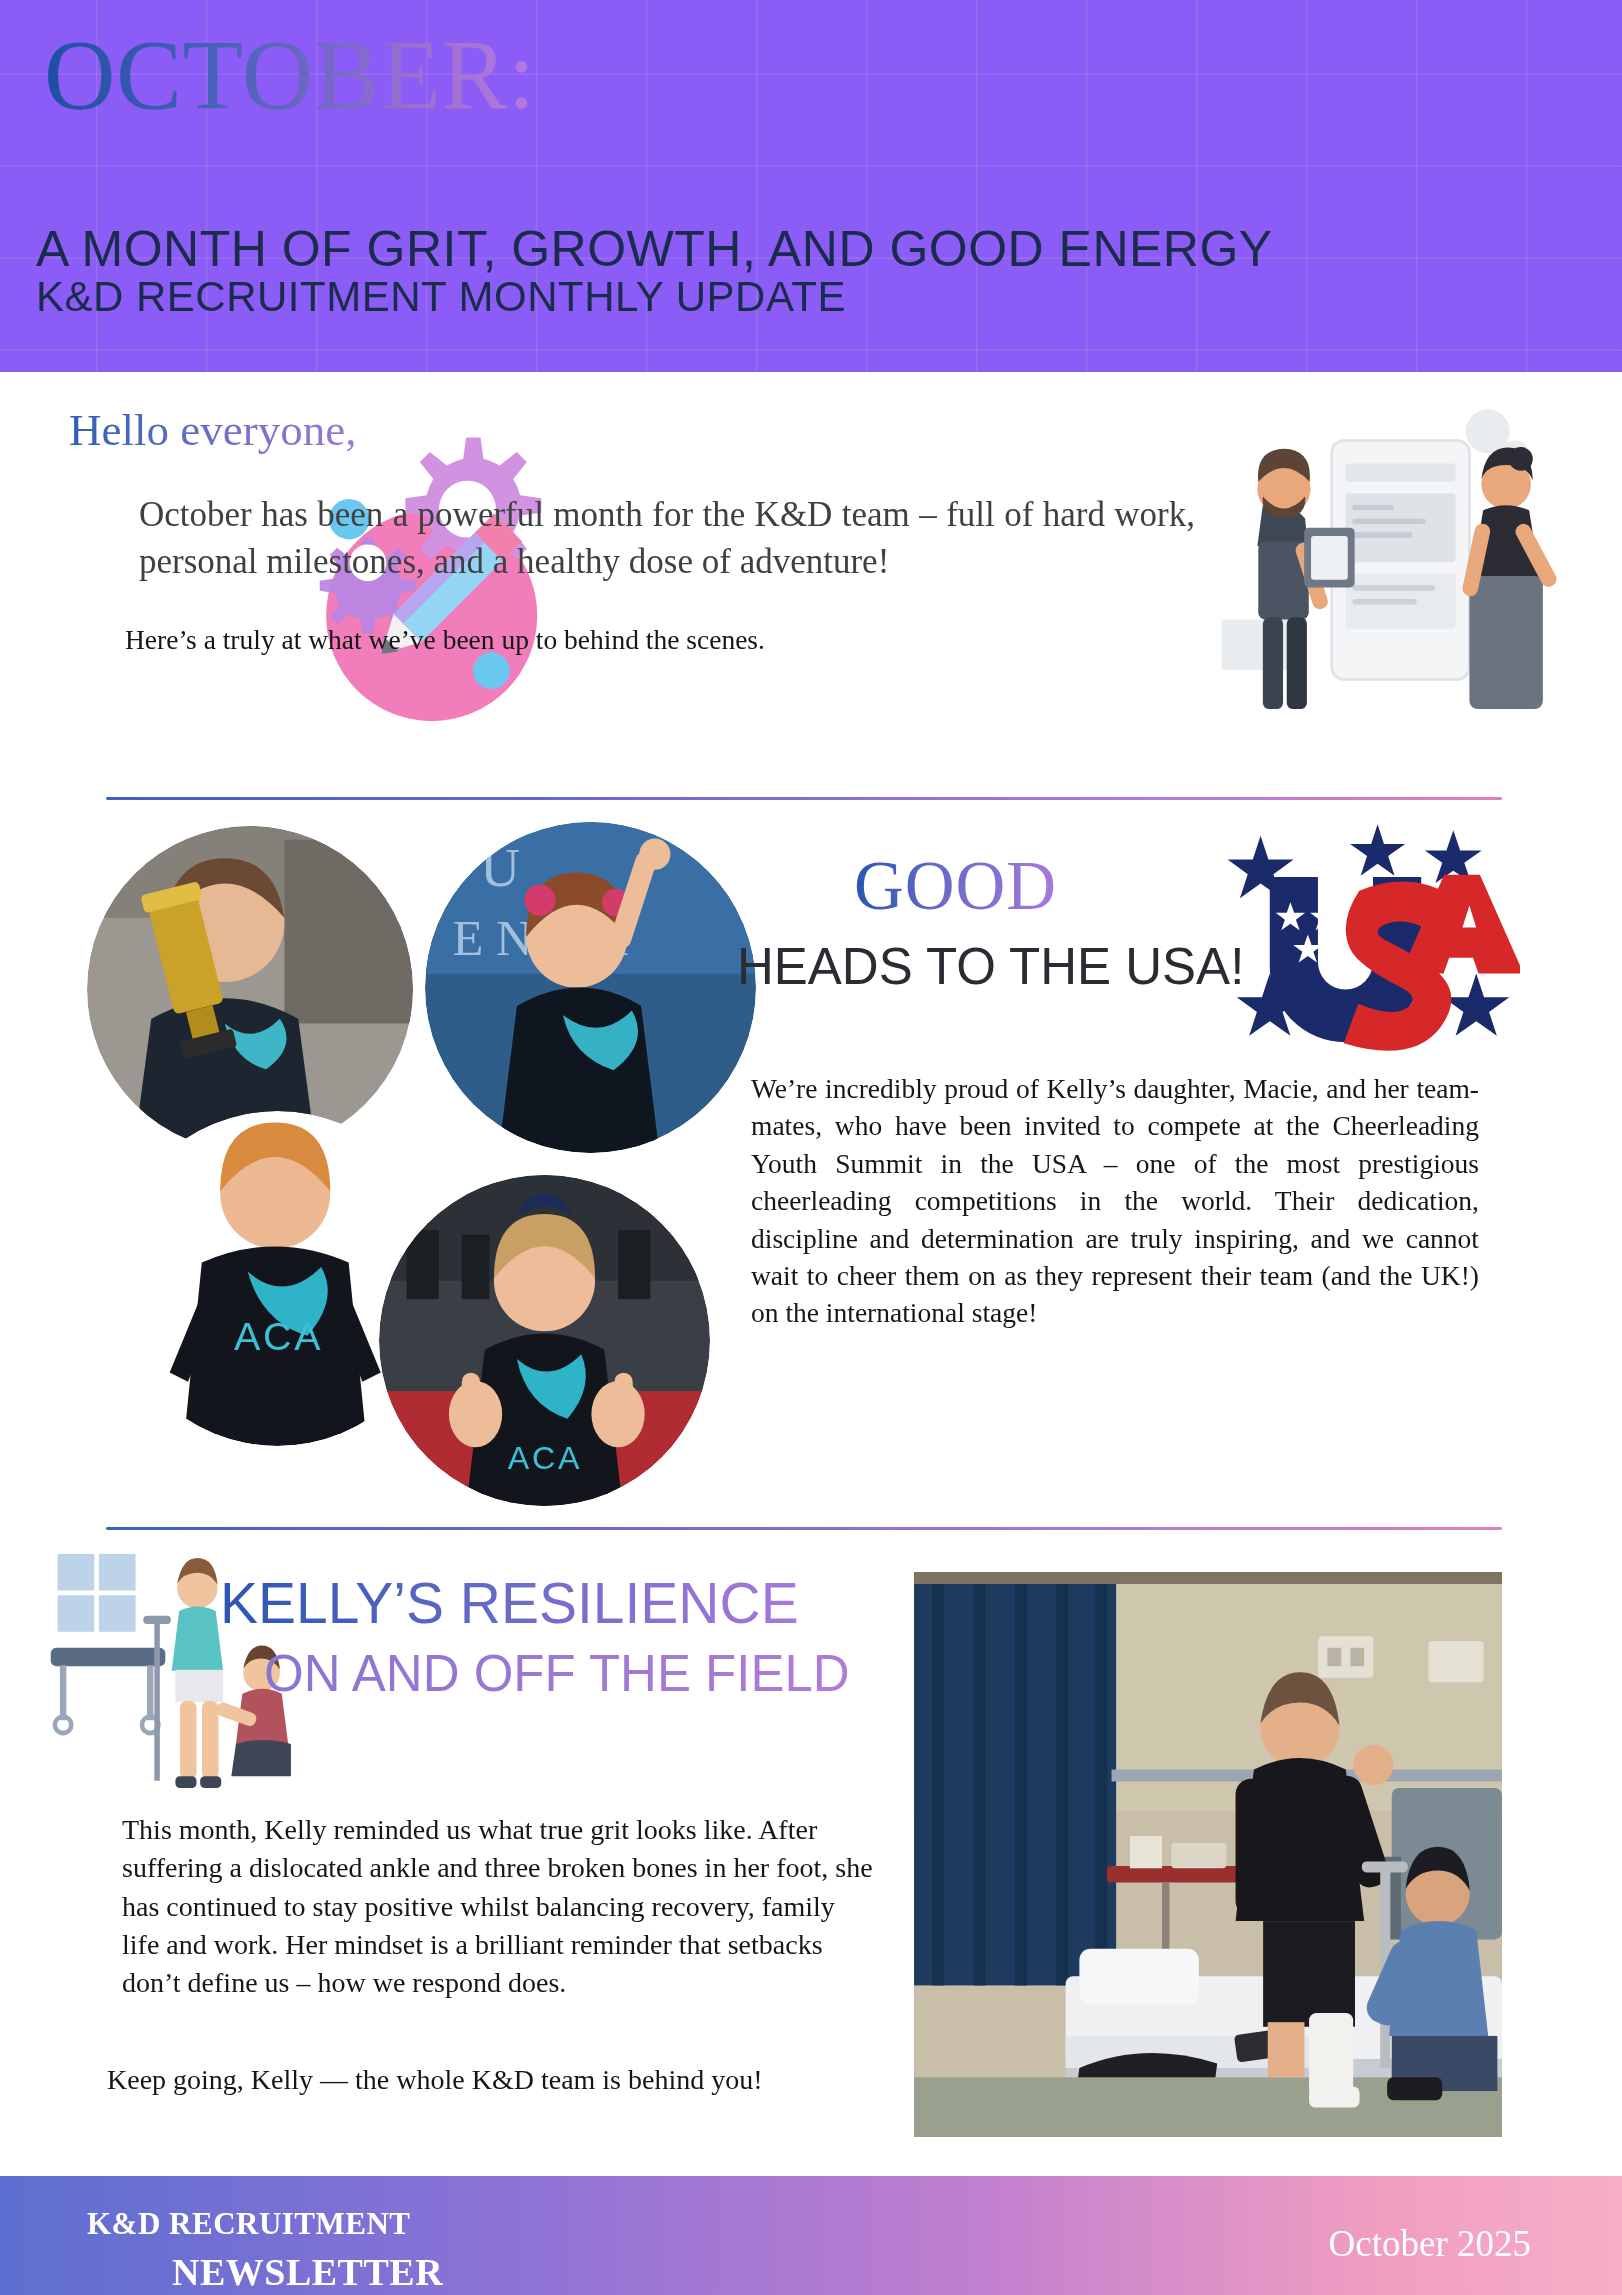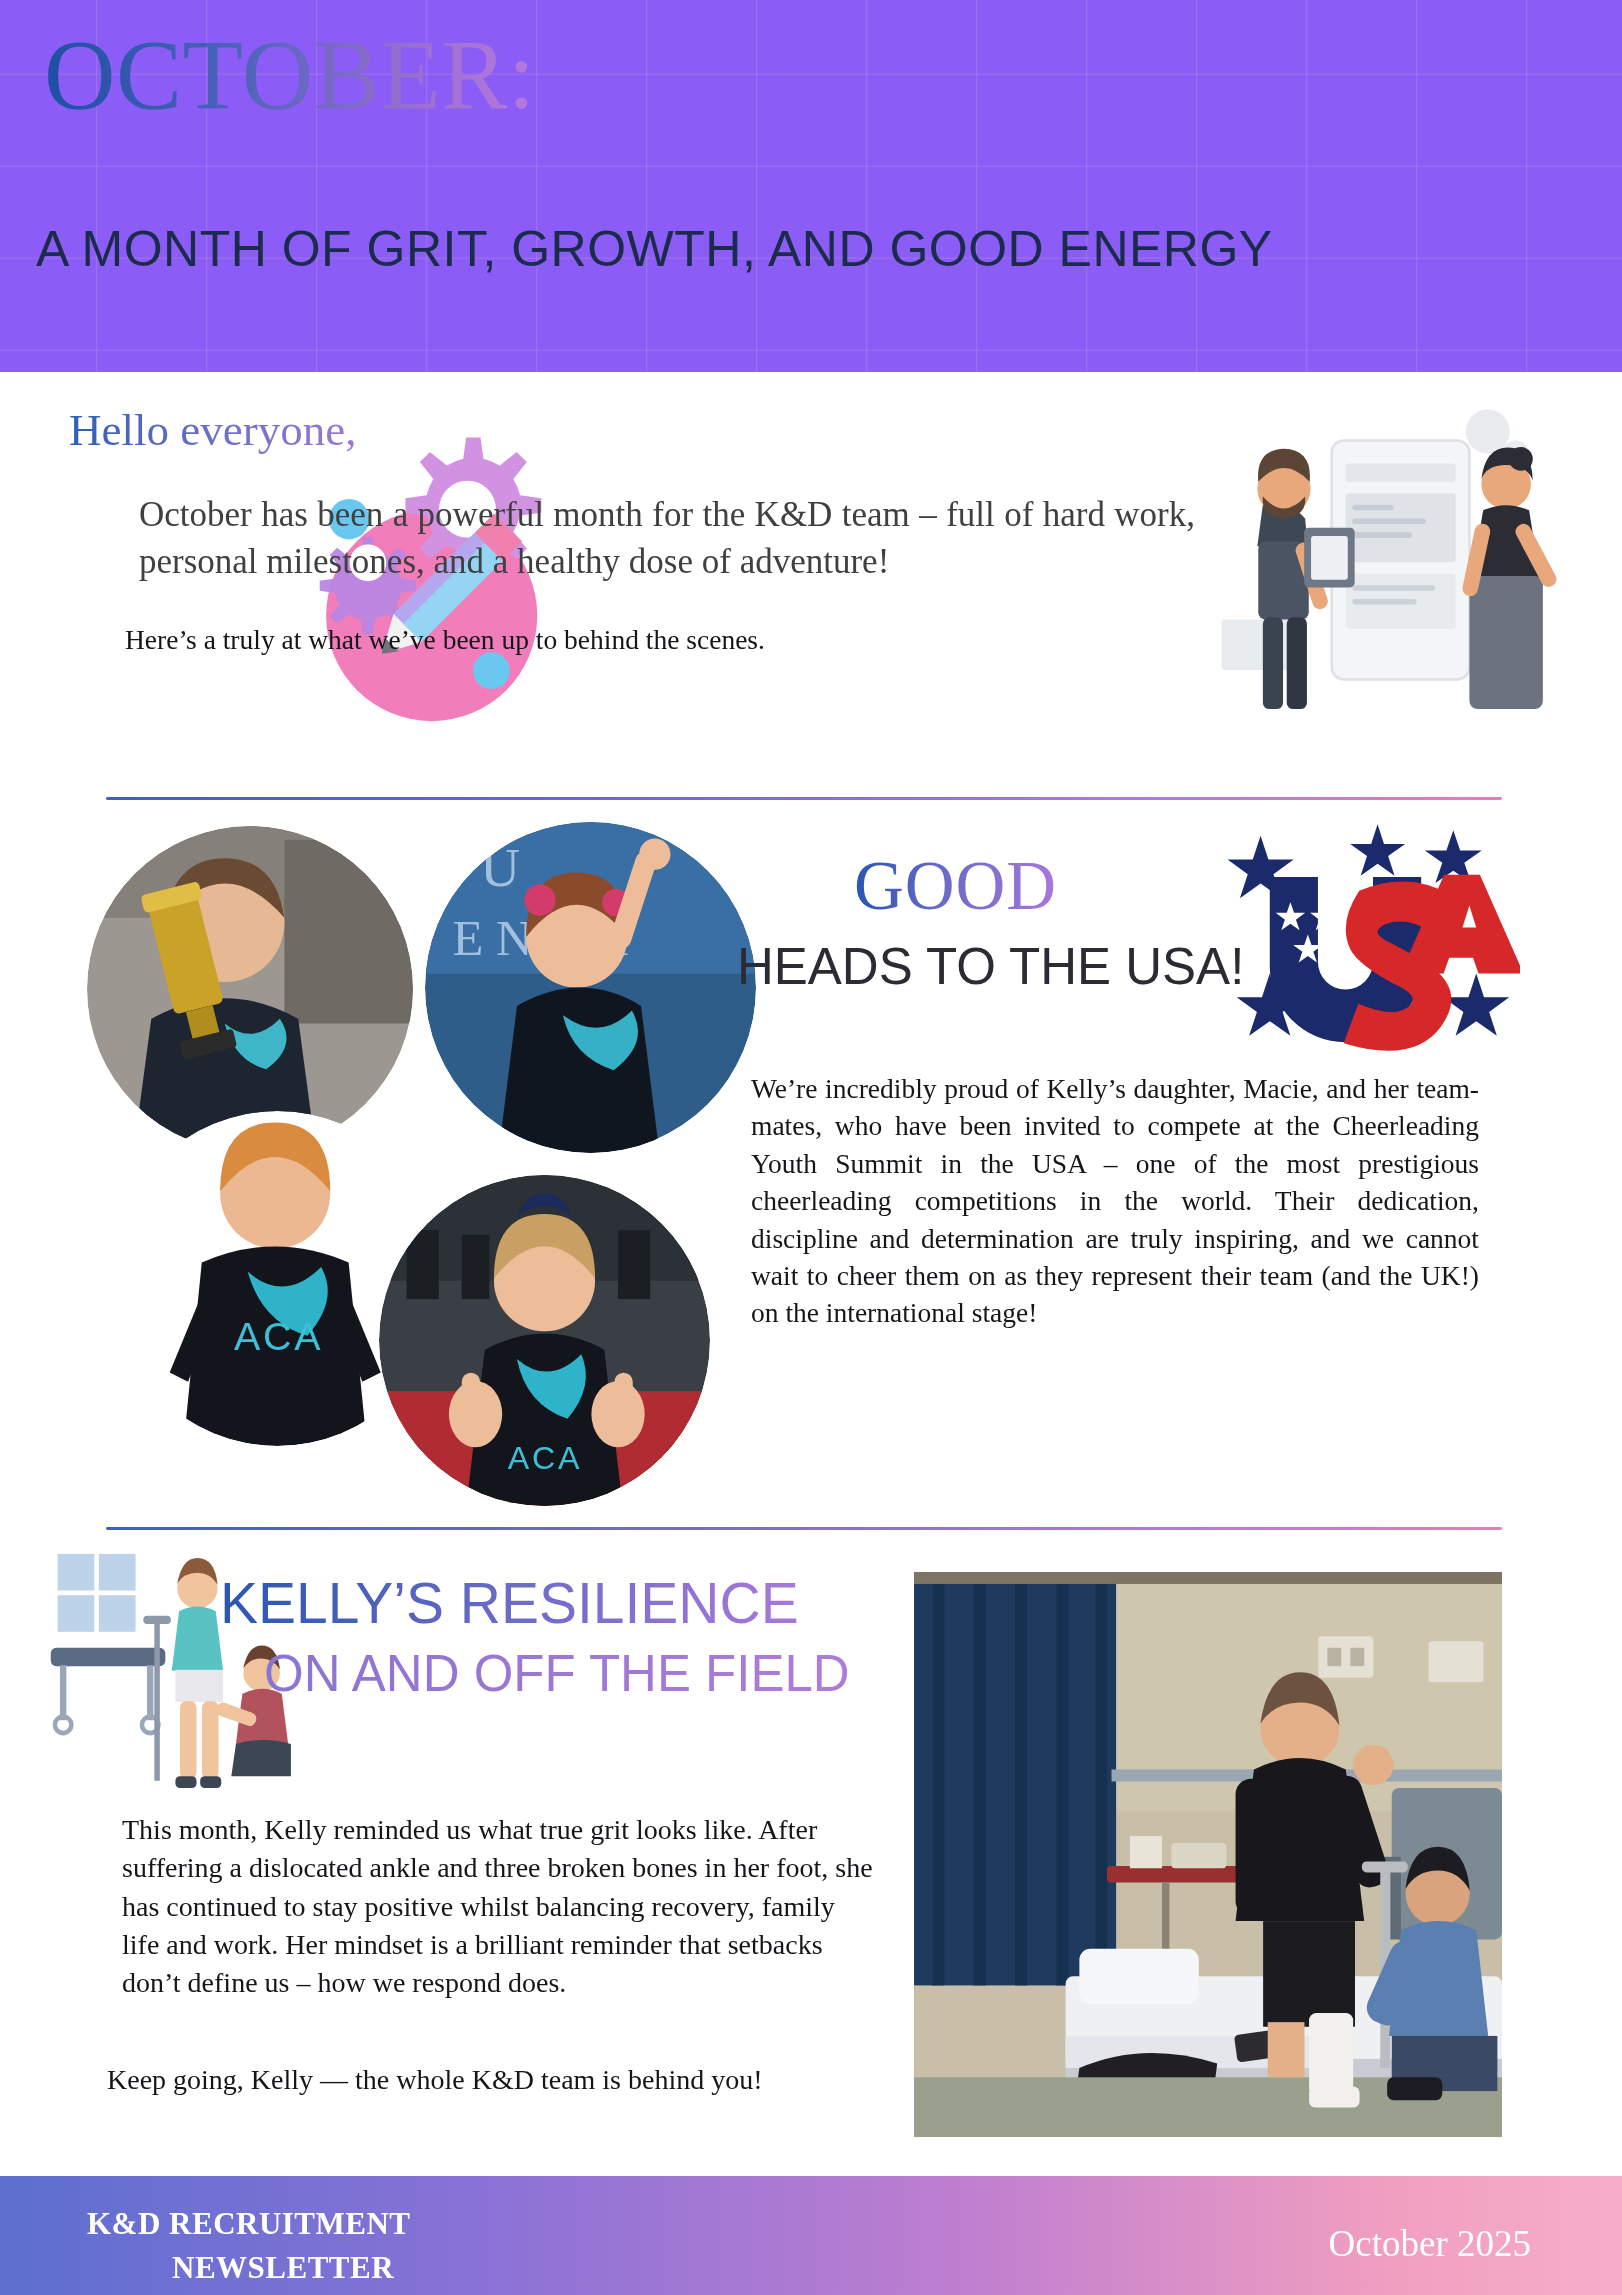--- a/index.html
+++ b/index.html
@@ -279,21 +279,21 @@
     font-weight: bold;
     letter-spacing: 0.5px;
     color: #ffffff;
     white-space: nowrap;
   }
   .footer-left-2 {
     position: absolute;
     left: 172px;
     top: 2250px;
     font-family: "Liberation Serif", serif;
-    font-size: 31px;
+    font-size: 38px;
     font-weight: bold;
     letter-spacing: 0.5px;
     color: #ffffff;
     white-space: nowrap;
   }
   .footer-right {
     position: absolute;
     right: 92px;
     top: 2222px;
     font-family: "Liberation Serif", serif;
@@ -304,20 +304,21 @@
 </style>
 </head>
 <body>
 
 <div class="header">
   <div class="header-grid"></div>
   <div class="header-grid-fine"></div>
   <div class="header-inner">
     <div class="title-october">OCTOBER:</div>
     <div class="title-sub1">A MONTH OF GRIT, GROWTH, AND GOOD ENERGY</div>
+    <div class="title-sub2">K&amp;D RECRUITMENT MONTHLY UPDATE</div>
   </div>
 </div>
 
 <div class="greeting">Hello everyone,</div>
 
 <svg class="deco-cluster" viewBox="0 0 780 760">
   <g opacity="0.95">
     <circle cx="300" cy="500" r="230" fill="#f277b8"></circle>
     <g fill="#cf8ee0">
       <path d="M300 40 l30 0 6 44 a120 120 0 0 1 34 14 l35-28 21 21 -28 35 a120 120 0 0 1 14 34 l44 6 0 30 -44 6 a120 120 0 0 1 -14 34 l28 35 -21 21 -35-28 a120 120 0 0 1 -34 14 l-6 44 -30 0 -6-44 a120 120 0 0 1 -34-14 l-35 28 -21-21 28-35 a120 120 0 0 1 -14-34 l-44-6 0-30 44-6 a120 120 0 0 1 14-34 l-28-35 21-21 35 28 a120 120 0 0 1 34-14 z" transform="translate(60,70) scale(1.05)"></path>

